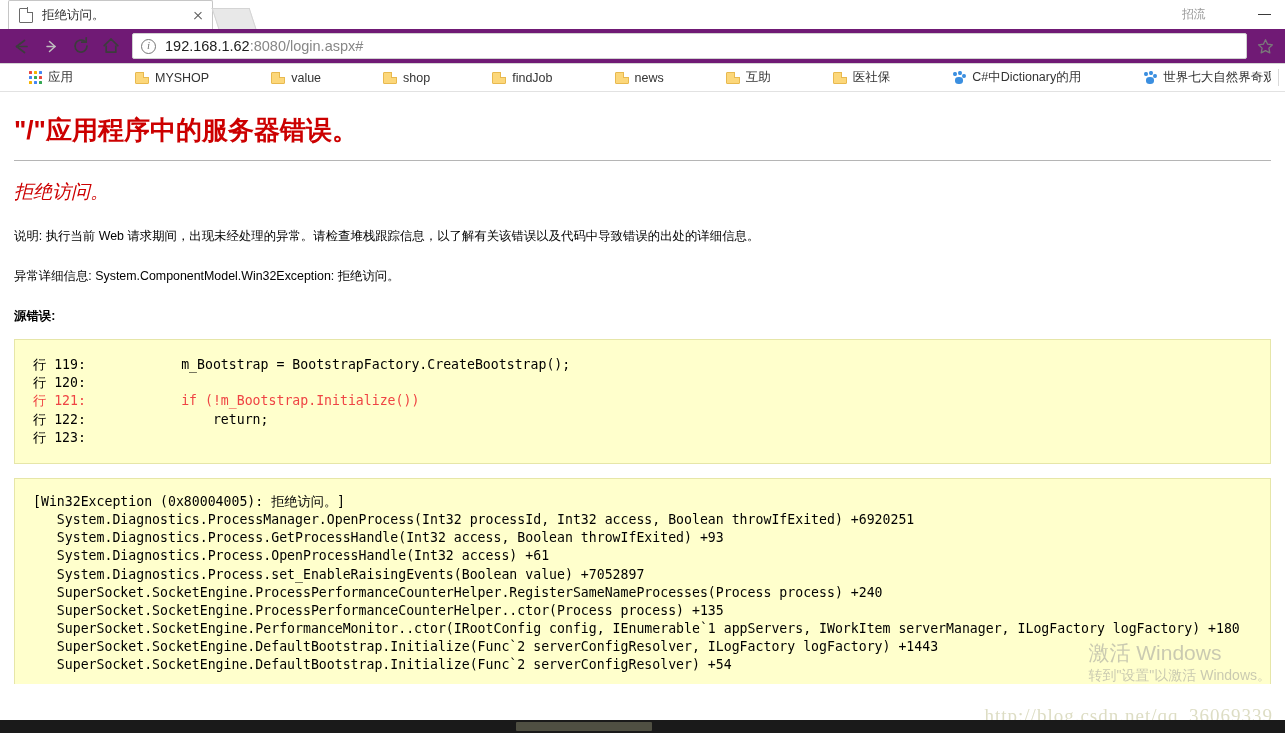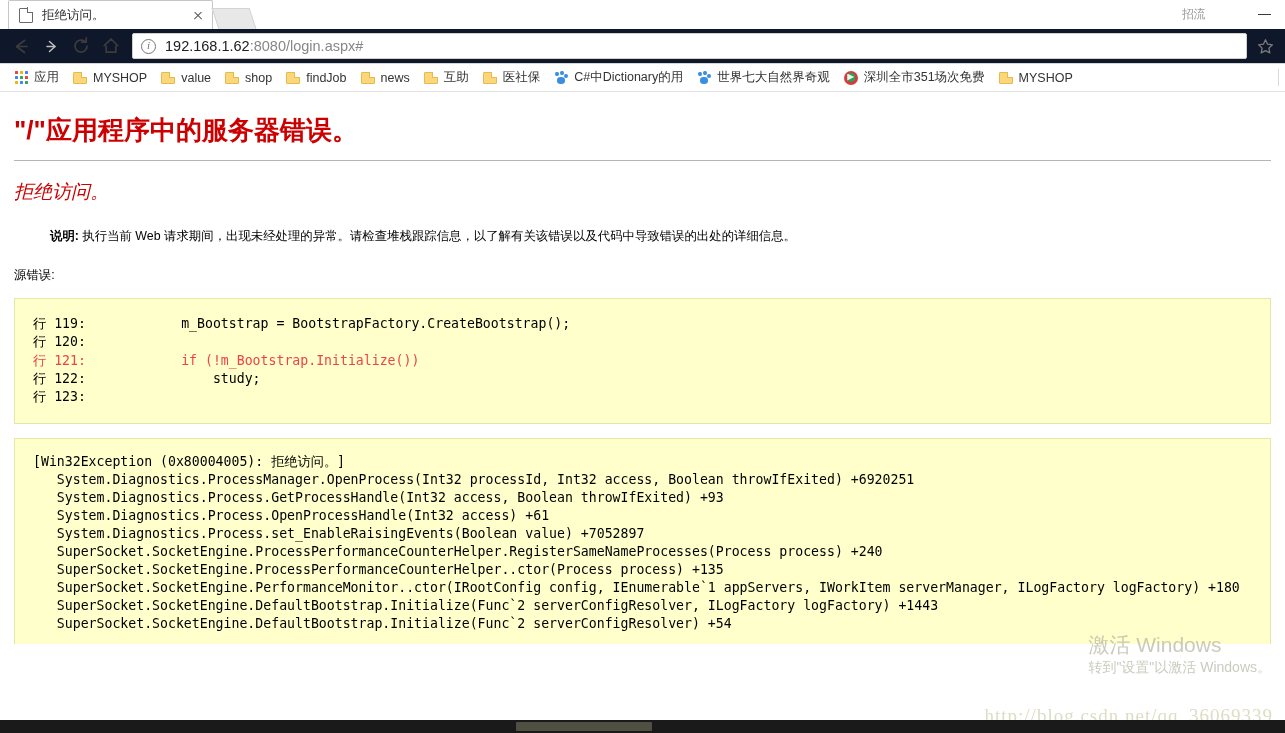--- a/index.html
+++ b/index.html
@@ -114,21 +114,21 @@
   }
   .win-min i {
     display: block;
     width: 13px; height: 1.6px;
     background: #3a3a3a;
   }
 
   
   .toolbar {
     height: 35px;
-    background: #0f172a;
+    background: #701a75;
     border-bottom: 1px solid #d4d4d4;
     display: flex;
     align-items: center;
     padding: 0 6px;
   }
   .navbtn {
     width: 30px; height: 30px;
     display: flex; align-items: center; justify-content: center;
     flex: none;
     cursor: pointer;
@@ -176,23 +176,24 @@
     cursor: pointer;
   }
 
   
   .bookmarks {
     height: 28px;
     background: #ffffff;
     border-bottom: 1px solid #e2e2e2;
     display: flex;
     align-items: center;
-    padding-left: 8px;
+    padding-left: 22px;
     overflow: hidden;
     position: relative;
+    gap: 48px;
   }
   .bm {
     display: flex;
     align-items: center;
     height: 22px;
     padding: 0 7px;
     border-radius: 2px;
     cursor: pointer;
     white-space: nowrap;
     flex: none;
@@ -306,25 +307,25 @@
     font-weight: normal;
     margin: 18px 0 0 0;
   }
   p.para {
     font-family: "Liberation Sans", sans-serif;
     font-size: 12.4px;
     color: #000000;
     margin: 22px 0 0 0;
     line-height: 1.5;
   }
-  p.para b { font-weight: bold; margin-left: 36px; }
+  p.para b { font-weight: normal; }
   .sect-head {
     font-family: "Liberation Sans", sans-serif;
     font-size: 12.4px;
-    font-weight: normal;
+    font-weight: bold;
     margin: 22px 0 0 0;
   }
   .codebox {
     background: #ffffcc;
     border: 1px solid #e6e6a8;
     margin-top: 14px;
     padding: 16px 12px 16px 18px;
     font-family: "DejaVu Sans Mono", monospace;
     font-size: 13.2px;
     line-height: 18.3px;
@@ -353,21 +354,21 @@
     white-space: pre;
     overflow: hidden;
     height: 206px;
     position: relative;
   }
 
   
   .activate-wm {
     position: absolute;
     right: 14px;
-    bottom: 56px;
+    bottom: 48px;
     text-align: left;
     pointer-events: none;
     user-select: none;
   }
   .activate-wm .l1 {
     font-family: "Liberation Sans", sans-serif;
     font-size: 21px;
     color: #b9b9a8;
     opacity: 0.75;
     white-space: nowrap;
@@ -559,27 +560,30 @@
     <div class="content">
 
       <h1 class="err-title">"/"应用程序中的服务器错误。</h1>
       <hr class="rule">
       <h2 class="err-sub">拒绝访问。</h2>
 
       <p class="para">
         <b>说明:</b><span> 执行当前 Web 请求期间，出现未经处理的异常。请检查堆栈跟踪信息，以了解有关该错误以及代码中导致错误的出处的详细信息。</span>
       </p>
 
+      <p class="para">
+        <b>异常详细信息:</b><span> System.ComponentModel.Win32Exception: 拒绝访问。</span>
+      </p>
 
       <div class="sect-head">源错误:</div>
 
       <div class="codebox"><span>行 119:</span><span>            m_Bootstrap = BootstrapFactory.CreateBootstrap();</span>
 <span>行 120:</span><span></span>
 <span class="hl">行 121:</span><span class="hl">            if (!m_Bootstrap.Initialize())</span>
-<span>行 122:</span><span>                study;</span>
+<span>行 122:</span><span>                return;</span>
 <span>行 123:</span><span></span></div>
 
 
 
       <div class="tracebox"><span>[Win32Exception (0x80004005): 拒绝访问。]</span>
 <span>   System.Diagnostics.ProcessManager.OpenProcess(Int32 processId, Int32 access, Boolean throwIfExited) +6920251</span>
 <span>   System.Diagnostics.Process.GetProcessHandle(Int32 access, Boolean throwIfExited) +93</span>
 <span>   System.Diagnostics.Process.OpenProcessHandle(Int32 access) +61</span>
 <span>   System.Diagnostics.Process.set_EnableRaisingEvents(Boolean value) +7052897</span>
 <span>   SuperSocket.SocketEngine.ProcessPerformanceCounterHelper.RegisterSameNameProcesses(Process process) +240</span>

